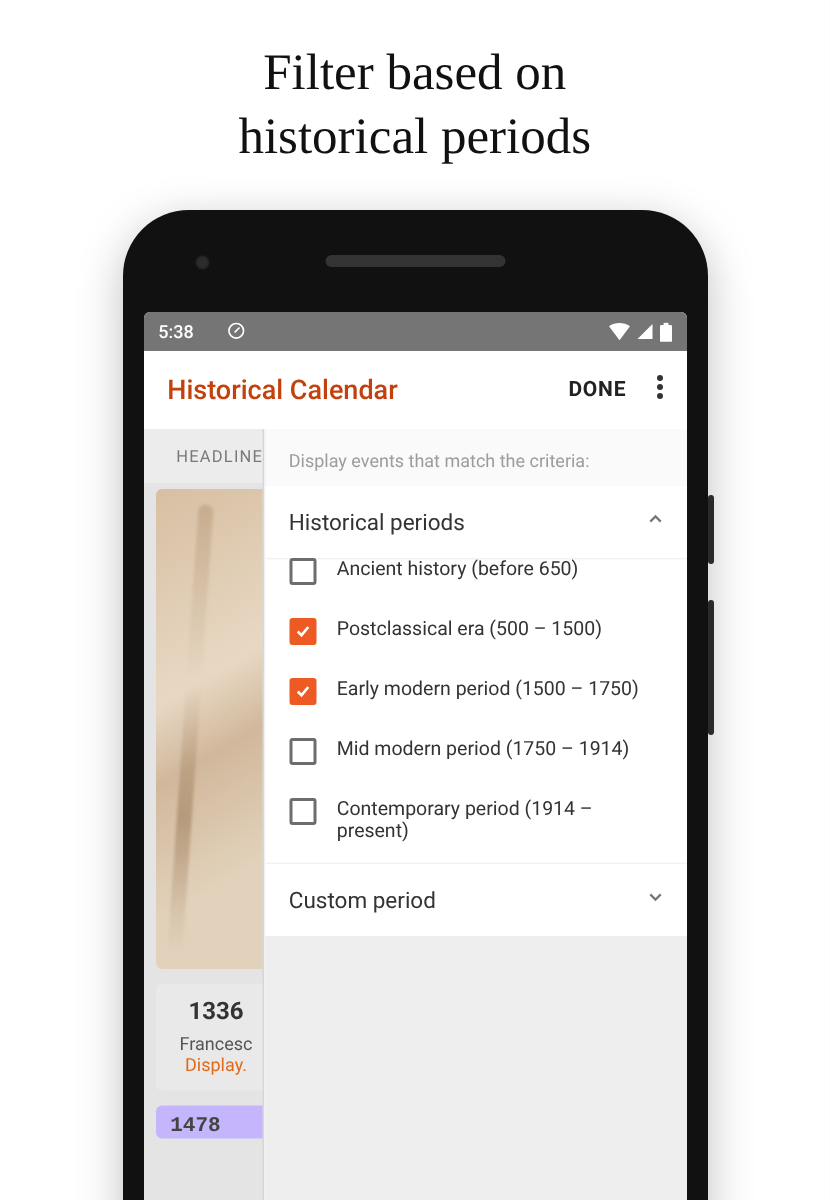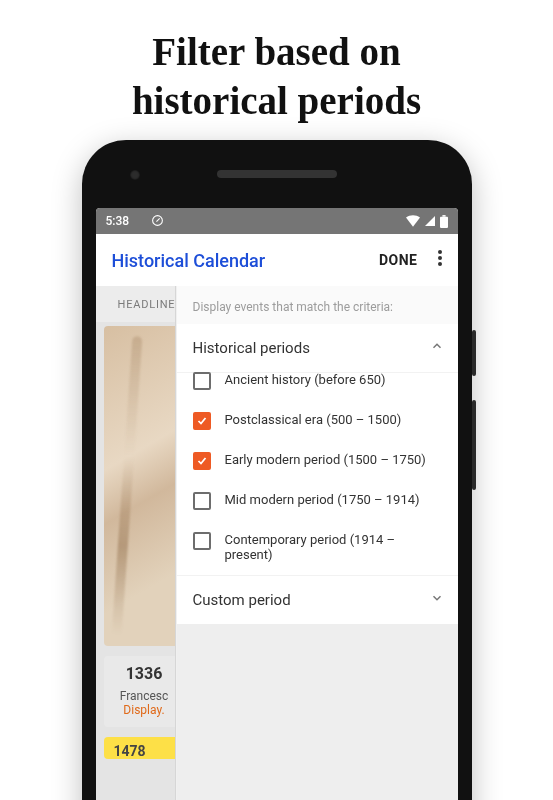--- a/index.html
+++ b/index.html
@@ -7,22 +7,22 @@
     width: 553px;
     height: 800px;
     background: #fff;
     font-family: -apple-system, BlinkMacSystemFont, "Segoe UI", Roboto, sans-serif;
     overflow: hidden;
     position: relative;
   }
   .promo-title {
     text-align: center;
     font-family: Georgia, 'Times New Roman', serif;
-    font-weight: 700;
-    font-size: 39px;
+    font-weight: 400;
+    font-size: 34px;
     line-height: 1.25;
     color: #111;
     padding: 28px 25px 10px;
   }
   .phone-wrap {
     position: absolute;
     left: 50%;
     transform: translateX(-50%);
     top: 140px;
     width: 390px;
@@ -82,21 +82,21 @@
   .statusbar svg { display: block; }
 
   .appbar {
     height: 52px;
     background: #fff;
     display: flex;
     align-items: center;
     padding: 0 6px 0 16px;
     box-shadow: 0 1px 0 rgba(0,0,0,.08);
   }
-  .appbar-title { font-size: 18px; font-weight: 500; color: #1d4ed8; }
+  .appbar-title { font-size: 18px; font-weight: 500; color: #c2410c; }
   .appbar-spacer { flex: 1; }
   .appbar-done {
     font-size: 14px; font-weight: 700; letter-spacing: .5px;
     color: #222; padding: 8px 10px; cursor: pointer;
   }
   .appbar-overflow { padding: 8px 10px; cursor: pointer; }
 
   .content-row { flex: 1; display: flex; position: relative; min-height: 0; }
   .bg-col {
     width: 80px;
@@ -138,24 +138,24 @@
     padding: 8px 0 10px 10px;
     font-size: 13px;
     text-align: center;
   }
   .card-year { font-weight: 700; color: #333; font-size: 16px; }
   .card-text-line { color: #555; margin-top: 6px; font-size: 12px; }
   .card-text-link { color: #e06a1a; font-size: 12px; }
   .card-hint-small {
     margin: 10px 0 0 8px;
     height: 22px;
-    background: #fde047;
+    background: #c4b5fd;
     border-radius: 4px 0 0 4px;
     padding: 6px 0 0 10px;
-    font-weight: 700; color: #444; font-size: 14px;
+    font-weight: 700; color: #444; font-size: 14px; font-family: Liberation Mono, monospace;
   }
 
   .panel {
     flex: 1;
     background: #fafafa;
     display: flex;
     flex-direction: column;
     border-left: 1px solid rgba(0,0,0,.04);
   }
   .panel-caption {

